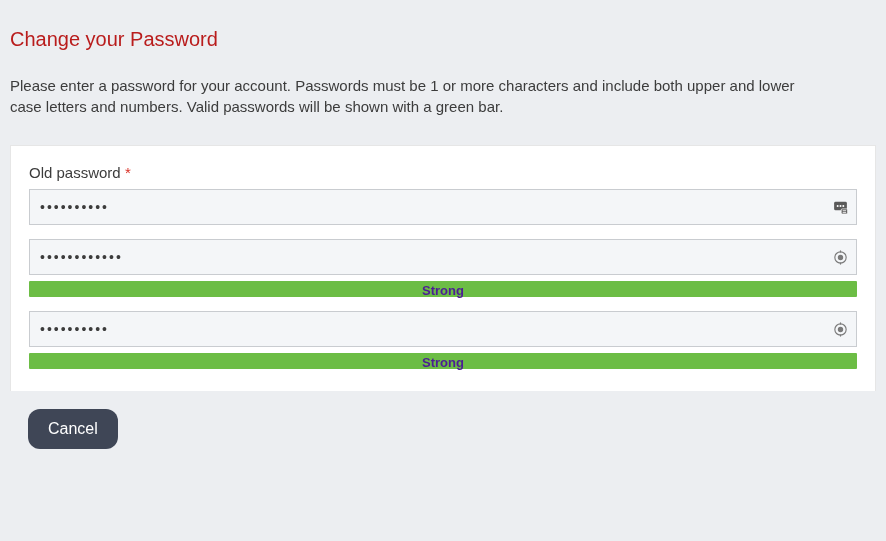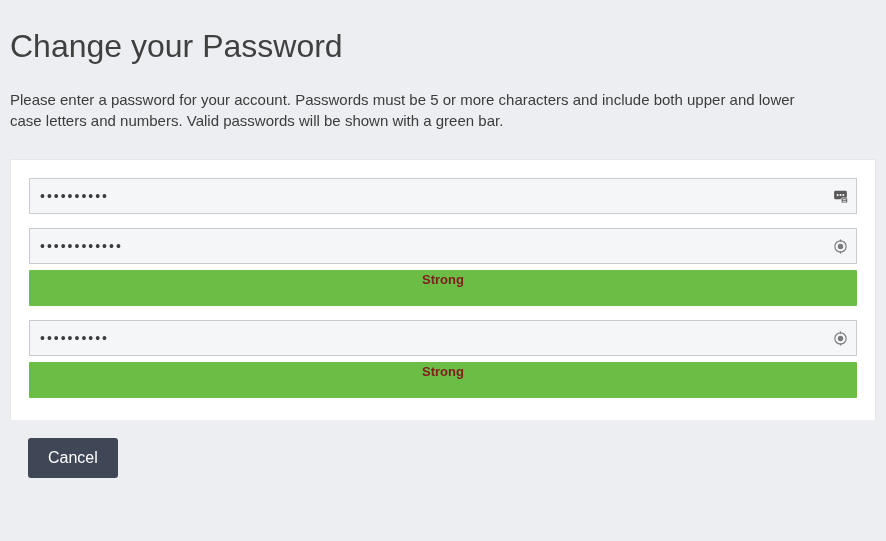--- a/index.html
+++ b/index.html
@@ -11,23 +11,23 @@
       font-family: -apple-system, BlinkMacSystemFont, "Segoe UI", Helvetica, Arial, sans-serif;
       background: #eceef1;
       width: 886px;
       height: 541px;
       overflow: hidden;
     }
     .outer {
       padding: 10px;
     }
     .page-title {
-      font-size: 32px;
+      font-size: 20px;
       font-weight: 400;
-      color: #404040;
+      color: #b91c1c;
       margin: 18px 0 24px 0;
     }
     .description {
       font-size: 15px;
       color: #3c3c3c;
       line-height: 1.4;
       margin-bottom: 28px;
       max-width: 820px;
     }
     .form-card {
@@ -70,54 +70,57 @@
       transform: translateY(-50%);
       width: 18px;
       height: 18px;
       color: #6a6a6a;
       display: flex;
       align-items: center;
       justify-content: center;
     }
     .strength-bar {
       margin-top: 6px;
-      height: 36px;
+      height: 16px;
       background: #6cbd45;
-      color: #7f1d1d;
+      color: #4c1d95;
       font-size: 13px;
       font-weight: 600;
       text-align: center;
       line-height: 20px;
       border-radius: 1px;
     }
     .actions {
       padding: 18px;
     }
     .cancel-btn {
       background: #3f4656;
       color: #ffffff;
       border: none;
       padding: 11px 20px;
       font-size: 16px;
       cursor: pointer;
-      border-radius: 3px;
+      border-radius: 12px;
     }
   </style>
 </head>
 <body>
 
 <div class="outer">
 
   <h1 class="page-title">Change your Password</h1>
 
-  <p class="description">Please enter a password for your account. Passwords must be 5 or more characters and include both upper and lower case letters and numbers. Valid passwords will be shown with a green bar.</p>
+  <p class="description">Please enter a password for your account. Passwords must be 1 or more characters and include both upper and lower case letters and numbers. Valid passwords will be shown with a green bar.</p>
 
   <div class="form-card">
 
     <div class="field-group">
+      <label class="field-label">
+        <span>Old password</span><span class="required-asterisk"> *</span>
+      </label>
       <div class="input-wrap">
         <input type="password" class="pw-input" value="••••••••••" style="">
         <span class="input-icon">
           <svg viewBox="0 0 24 24" width="17" height="17" fill="#5a5a5a">
               <rect x="3" y="4" width="18" height="12" rx="2" fill="#5a5a5a"></rect>
               <circle cx="8" cy="10" r="1.4" fill="#fff"></circle>
               <circle cx="12" cy="10" r="1.4" fill="#fff"></circle>
               <circle cx="16" cy="10" r="1.4" fill="#fff"></circle>
               <rect x="13" y="14" width="9" height="7" rx="1.5" fill="#5a5a5a" stroke="#fff" stroke-width="1"></rect>
               <rect x="15" y="16" width="5" height="1.2" fill="#fff"></rect>

